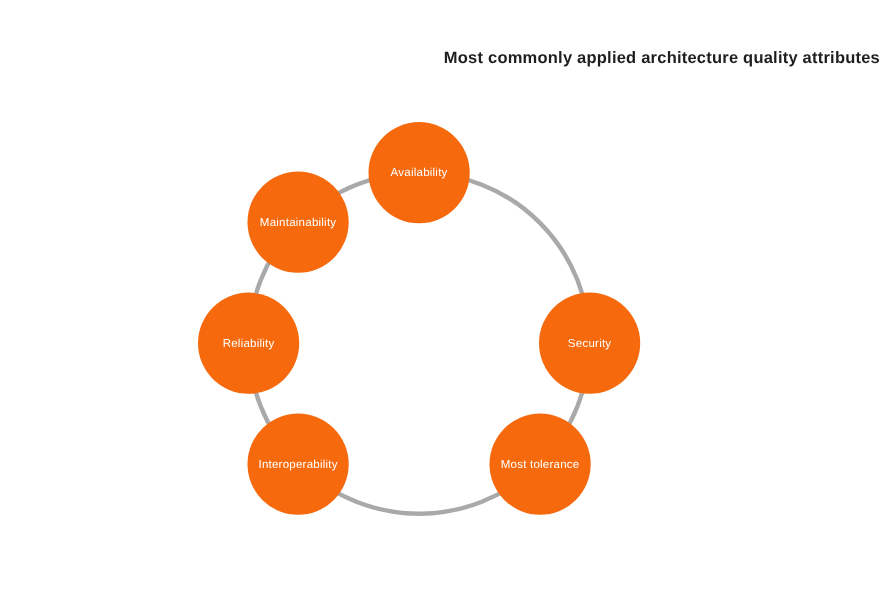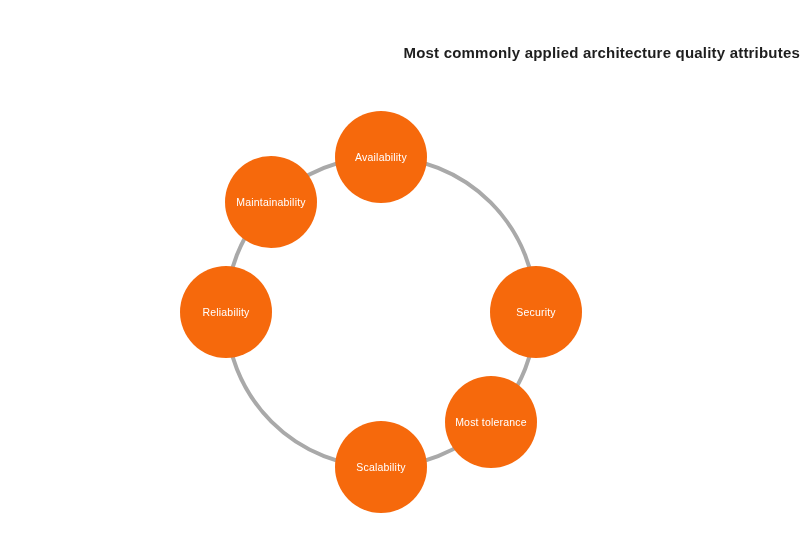--- a/index.html
+++ b/index.html
@@ -76,22 +76,22 @@
 
   <div class="node pos-top">
     <span>Availability</span>
   </div>
   <div class="node pos-right">
     <span>Security</span>
   </div>
   <div class="node pos-bottom-right">
     <span>Most tolerance</span>
   </div>
-  <div class="node pos-bottom">
-    <span>Scalability</span>
+  <div class="node pos-bottom-left">
+    <span>Interoperability</span>
   </div>
   <div class="node pos-left">
     <span>Reliability</span>
   </div>
   <div class="node pos-top-left">
     <span>Maintainability</span>
   </div>
 
 </div>
 

